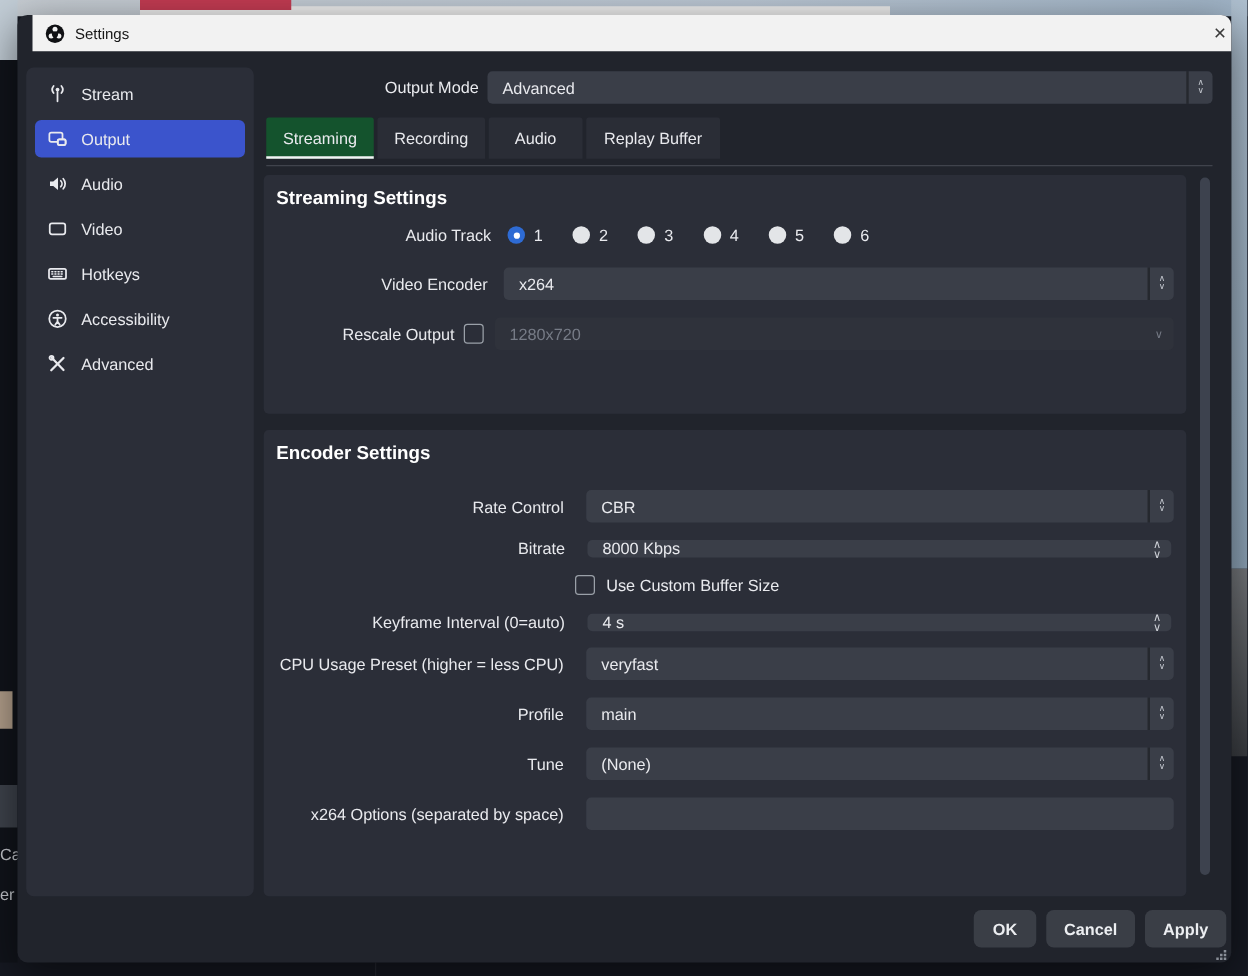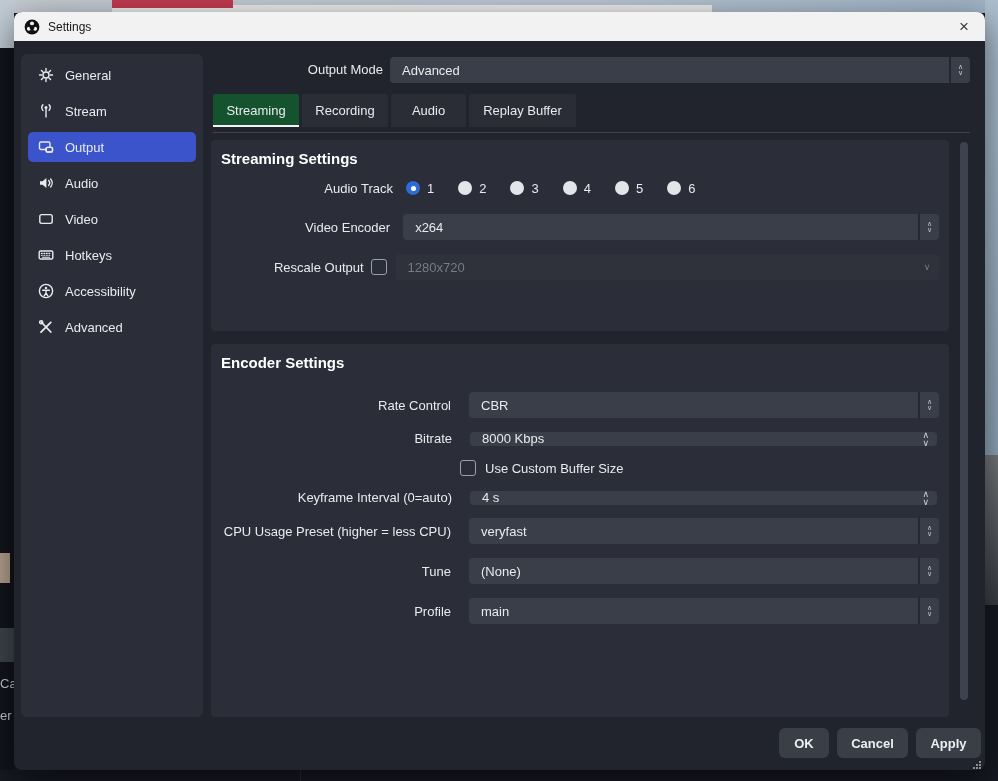--- a/index.html
+++ b/index.html
@@ -19,21 +19,21 @@
   .bg-frag-top{top:676px;}
   .bg-frag-bottom{top:708px;}
   .bg-right-sky{left:985px;top:0;width:13px;height:455px;background:linear-gradient(#aebfcf,#8fa6ba);}
   .bg-right-low{left:985px;top:455px;width:13px;height:150px;background:linear-gradient(#75787c,#3a3d42);}
   .bg-bottom-line{left:300px;top:770px;width:1px;height:11px;background:#262932;}
 
   
   .window{position:absolute;left:14px;top:12px;width:971px;height:758px;
     background:var(--window-bg,#21242c);border-radius:8px;overflow:hidden;
     box-shadow:0 10px 35px rgba(0,0,0,.55);}
-  .titlebar{position:absolute;left:0;top:0;width:100%;height:29px;background:var(--titlebar-bg,#f2f2f2);
+  .titlebar{position:absolute;left:12px;top:0;width:100%;height:29px;background:var(--titlebar-bg,#f2f2f2);
     display:flex;align-items:center;padding:0 10px;}
   .obs-logo{width:16px;height:16px;margin-right:8px;display:inline-flex;}
   .win-title{font-size:12px;color:#161616;}
   .close-btn{margin-left:auto;font-size:17px;line-height:17px;color:#3a3a3a;cursor:pointer;padding:0 6px;}
 
   
   .sidebar{position:absolute;left:7px;top:42px;width:182px;height:663px;
     background:var(--panel-bg,#2b2e38);border-radius:6px;padding:6px 7px;}
   .side-item{display:flex;align-items:center;height:30px;margin-bottom:6px;border-radius:5px;
     padding:0 10px;color:var(--text,#e9eaee);font-size:13px;cursor:pointer;}
@@ -150,29 +150,20 @@
       </svg>
     </span>
     <span class="win-title">Settings</span>
     <span class="close-btn">×</span>
   </div>
 
   <nav class="sidebar">
     <div class="side-item">
       <span class="icn">
         <svg class="ic" viewBox="0 0 16 16">
-            <circle cx="8" cy="8" r="3"></circle>
-            <path d="M8 1.5v2.2M8 12.3v2.2M1.5 8h2.2M12.3 8h2.2M3.4 3.4l1.6 1.6M11 11l1.6 1.6M12.6 3.4L11 5M5 11l-1.6 1.6"></path>
-          </svg>
-      </span>
-      <span>General</span>
-    </div>
-    <div class="side-item">
-      <span class="icn">
-        <svg class="ic" viewBox="0 0 16 16">
             <circle cx="8" cy="4.6" r="1.5" fill="#e9eaee" stroke="none"></circle>
             <path d="M8 6.4V14"></path>
             <path d="M4.9 1.8a4.4 4.4 0 0 0 0 5.6"></path>
             <path d="M11.1 1.8a4.4 4.4 0 0 1 0 5.6"></path>
           </svg>
       </span>
       <span>Stream</span>
     </div>
     <div class="side-item selected">
       <span class="icn">
@@ -338,42 +329,46 @@
       <span class="lbl p2-lbl">CPU Usage Preset (higher = less CPU)</span>
       <div class="combo ctrl-combo p2-ctrl">
         <span class="val">veryfast</span>
         <span class="seg">
           <span>∧</span>
           <span>∨</span>
         </span>
       </div>
     </div>
 
+    <div class="row r-profile">
+      <span class="lbl p2-lbl">Profile</span>
+      <div class="combo ctrl-combo p2-ctrl">
+        <span class="val">main</span>
+        <span class="seg">
+          <span>∧</span>
+          <span>∨</span>
+        </span>
+      </div>
+    </div>
+
     <div class="row r-tune">
       <span class="lbl p2-lbl">Tune</span>
       <div class="combo ctrl-combo p2-ctrl">
         <span class="val">(None)</span>
         <span class="seg">
           <span>∧</span>
           <span>∨</span>
         </span>
       </div>
     </div>
 
-    <div class="row r-profile">
-      <span class="lbl p2-lbl">Profile</span>
-      <div class="combo ctrl-combo p2-ctrl">
-        <span class="val">main</span>
-        <span class="seg">
-          <span>∧</span>
-          <span>∨</span>
-        </span>
-      </div>
-    </div>
-
+    <div class="row r-x264">
+      <span class="lbl p2-lbl">x264 Options (separated by space)</span>
+      <input class="txt-input" type="text" value="" style="">
+    </div>
   </section>
 
   <div class="scroll-thumb"></div>
 
   <div class="btn btn-ok">OK</div>
   <div class="btn btn-cancel">Cancel</div>
   <div class="btn btn-apply">Apply</div>
 
   <span class="grip">
     <svg width="11" height="11" viewBox="0 0 11 11">

